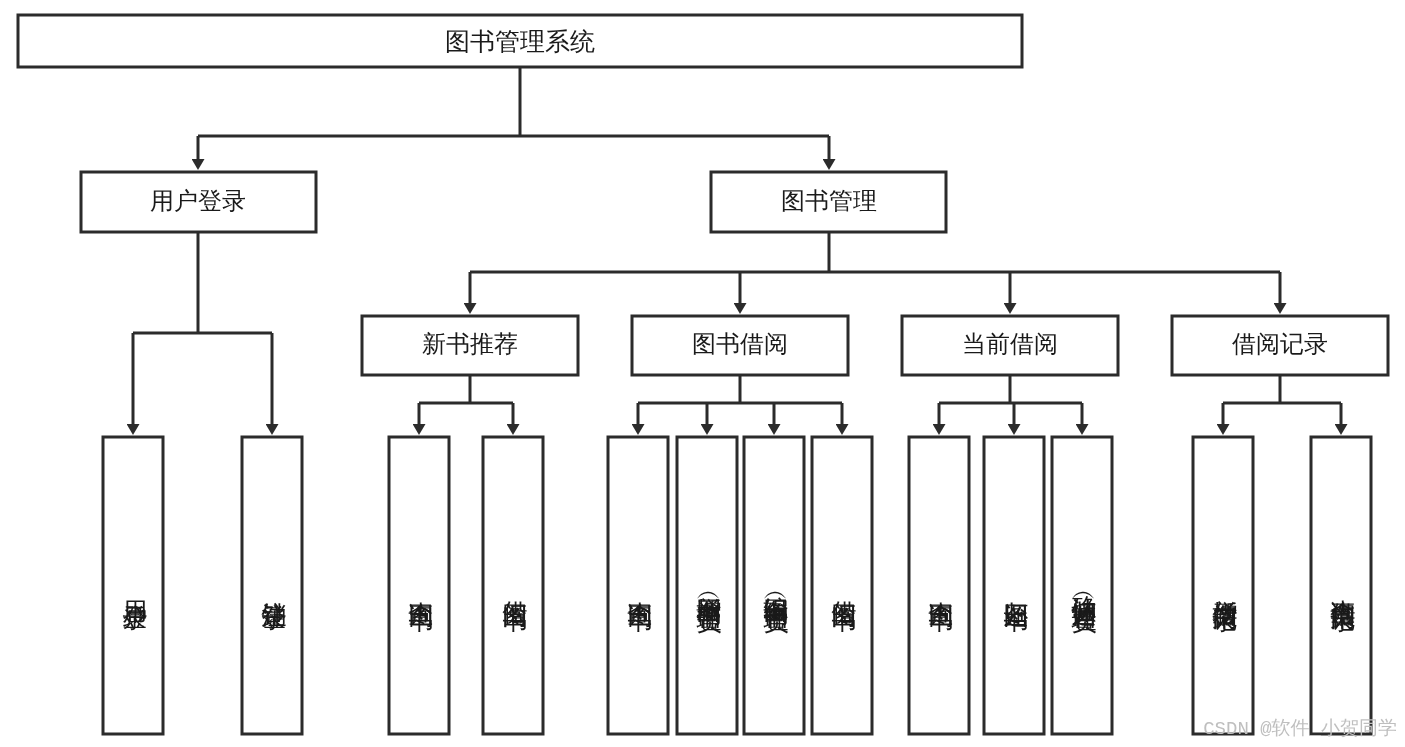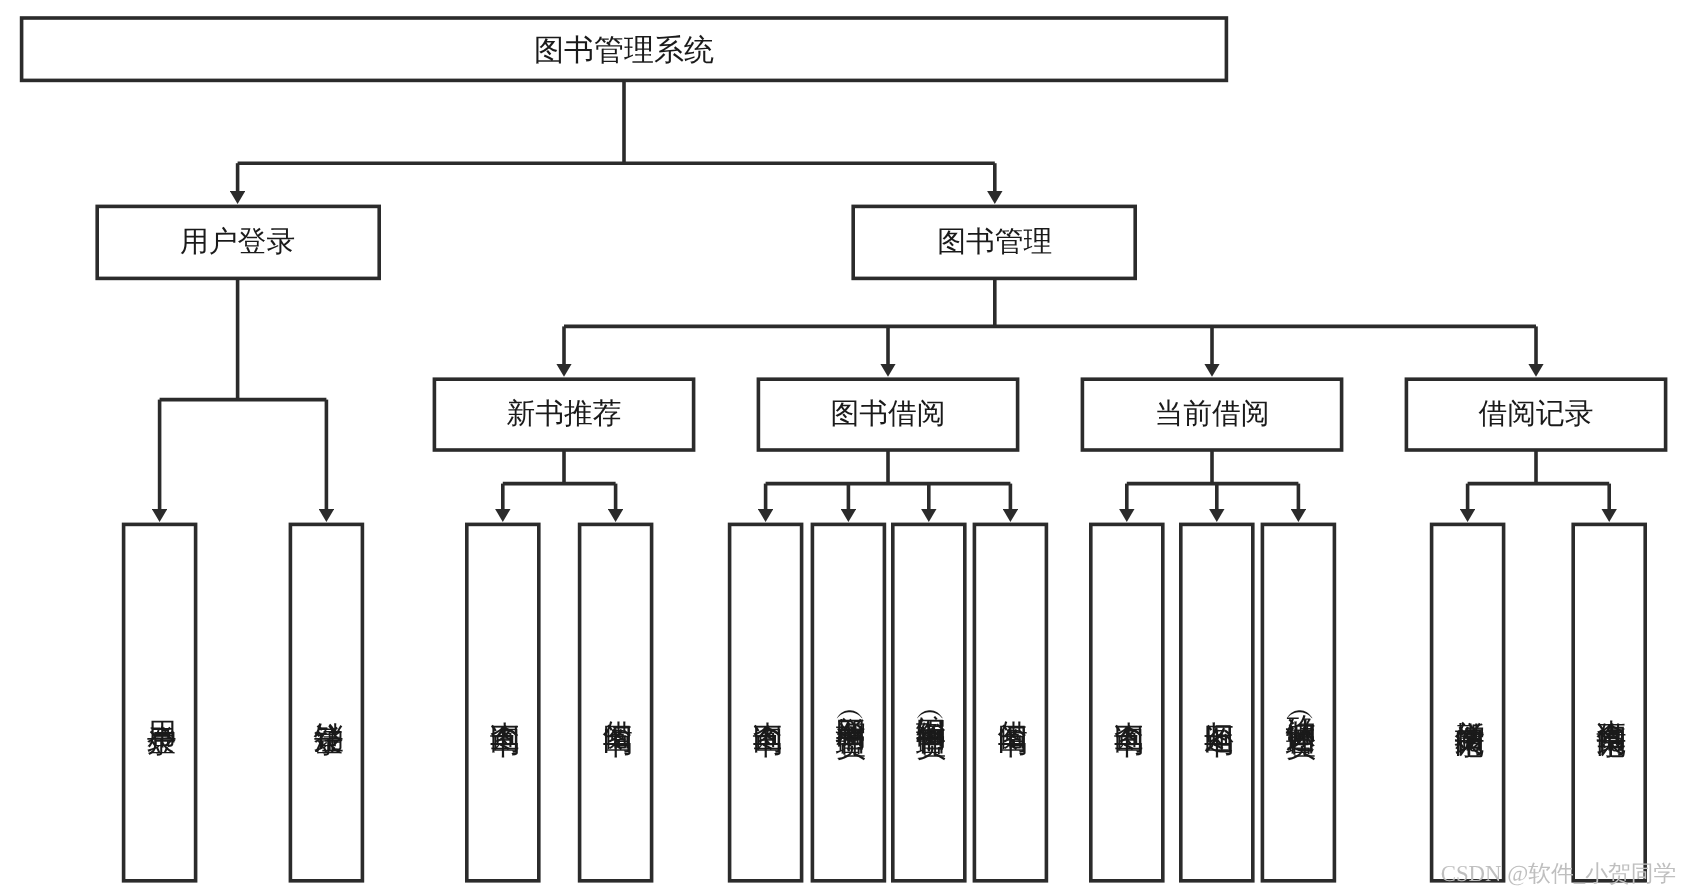--- a/index.html
+++ b/index.html
@@ -47,21 +47,21 @@
     fill: none;
   }
   .arrow-head {
     fill: #2b2b2b;
     stroke: none;
   }
   .watermark {
     position: absolute;
     right: 8px;
     bottom: 6px;
-    font-family: Liberation Serif, serif;
+    font-family: Liberation Mono, monospace;
     font-size: 19px;
     color: #bfbfbf;
     white-space: nowrap;
     pointer-events: none;
   }
 </style>
 </head>
 <body>
 
 <svg id="diagram" viewBox="0 0 1405 747" xmlns="http://www.w3.org/2000/svg">

